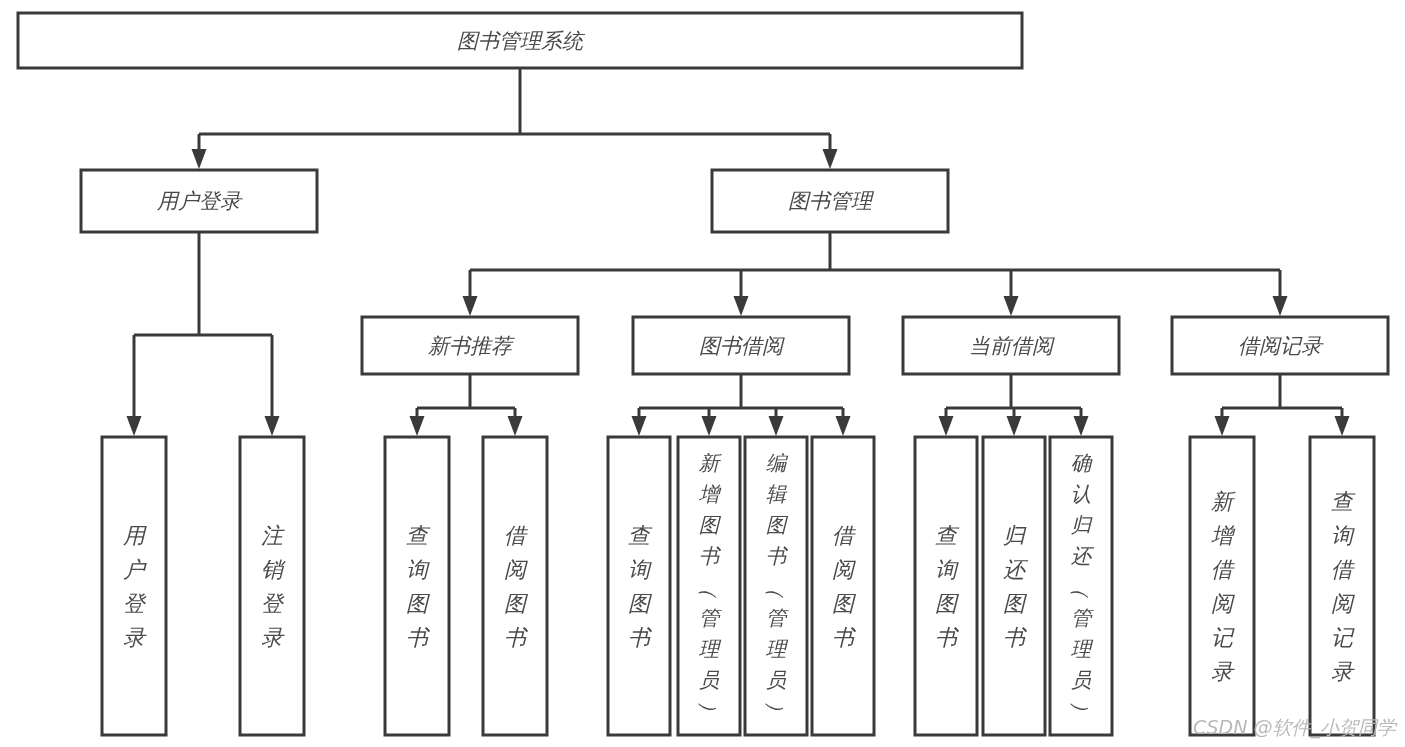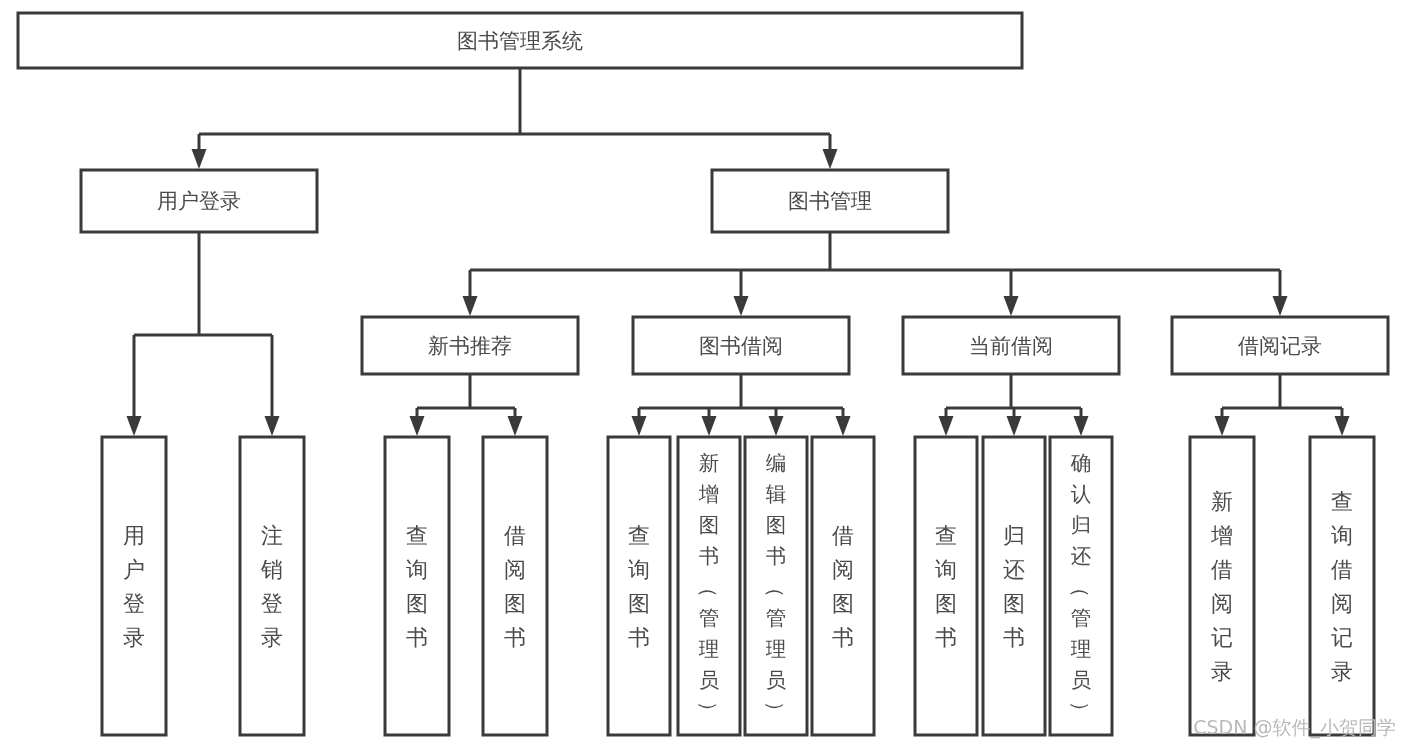--- a/index.html
+++ b/index.html
@@ -14,20 +14,21 @@
     overflow: hidden;
     font-family: "DejaVu Sans", "Liberation Sans", sans-serif;
     position: relative;
   }
   #diagram-root {
     position: absolute;
     left: 0;
     top: 0;
     width: 1154px;
     height: 747px;
+    font-style: italic;
   }
   svg.diagram {
     display: block;
     width: 1405px;
     height: 747px;
     background: #ffffff;
   }
   .node-rect {
     fill: #ffffff;
     stroke: #3a3a3a;

